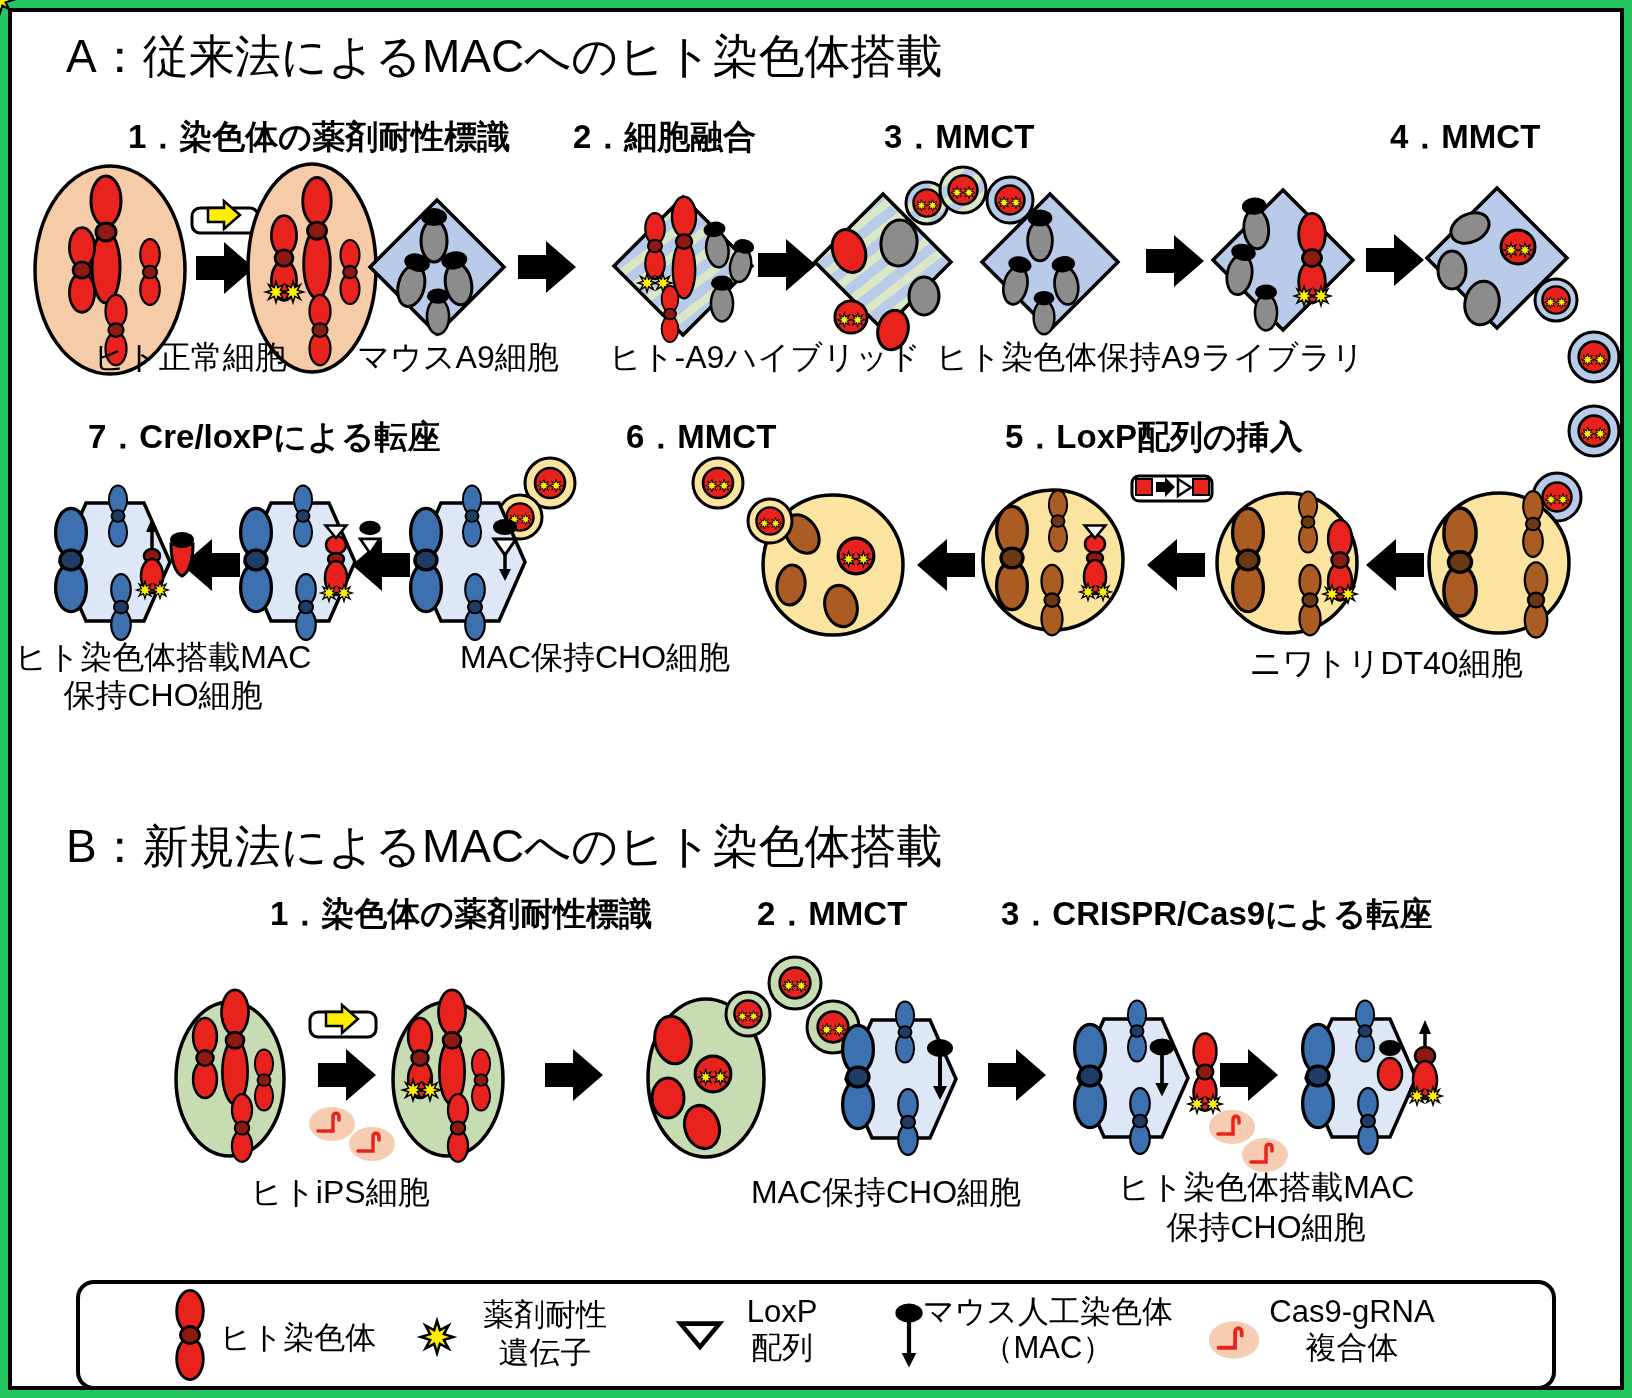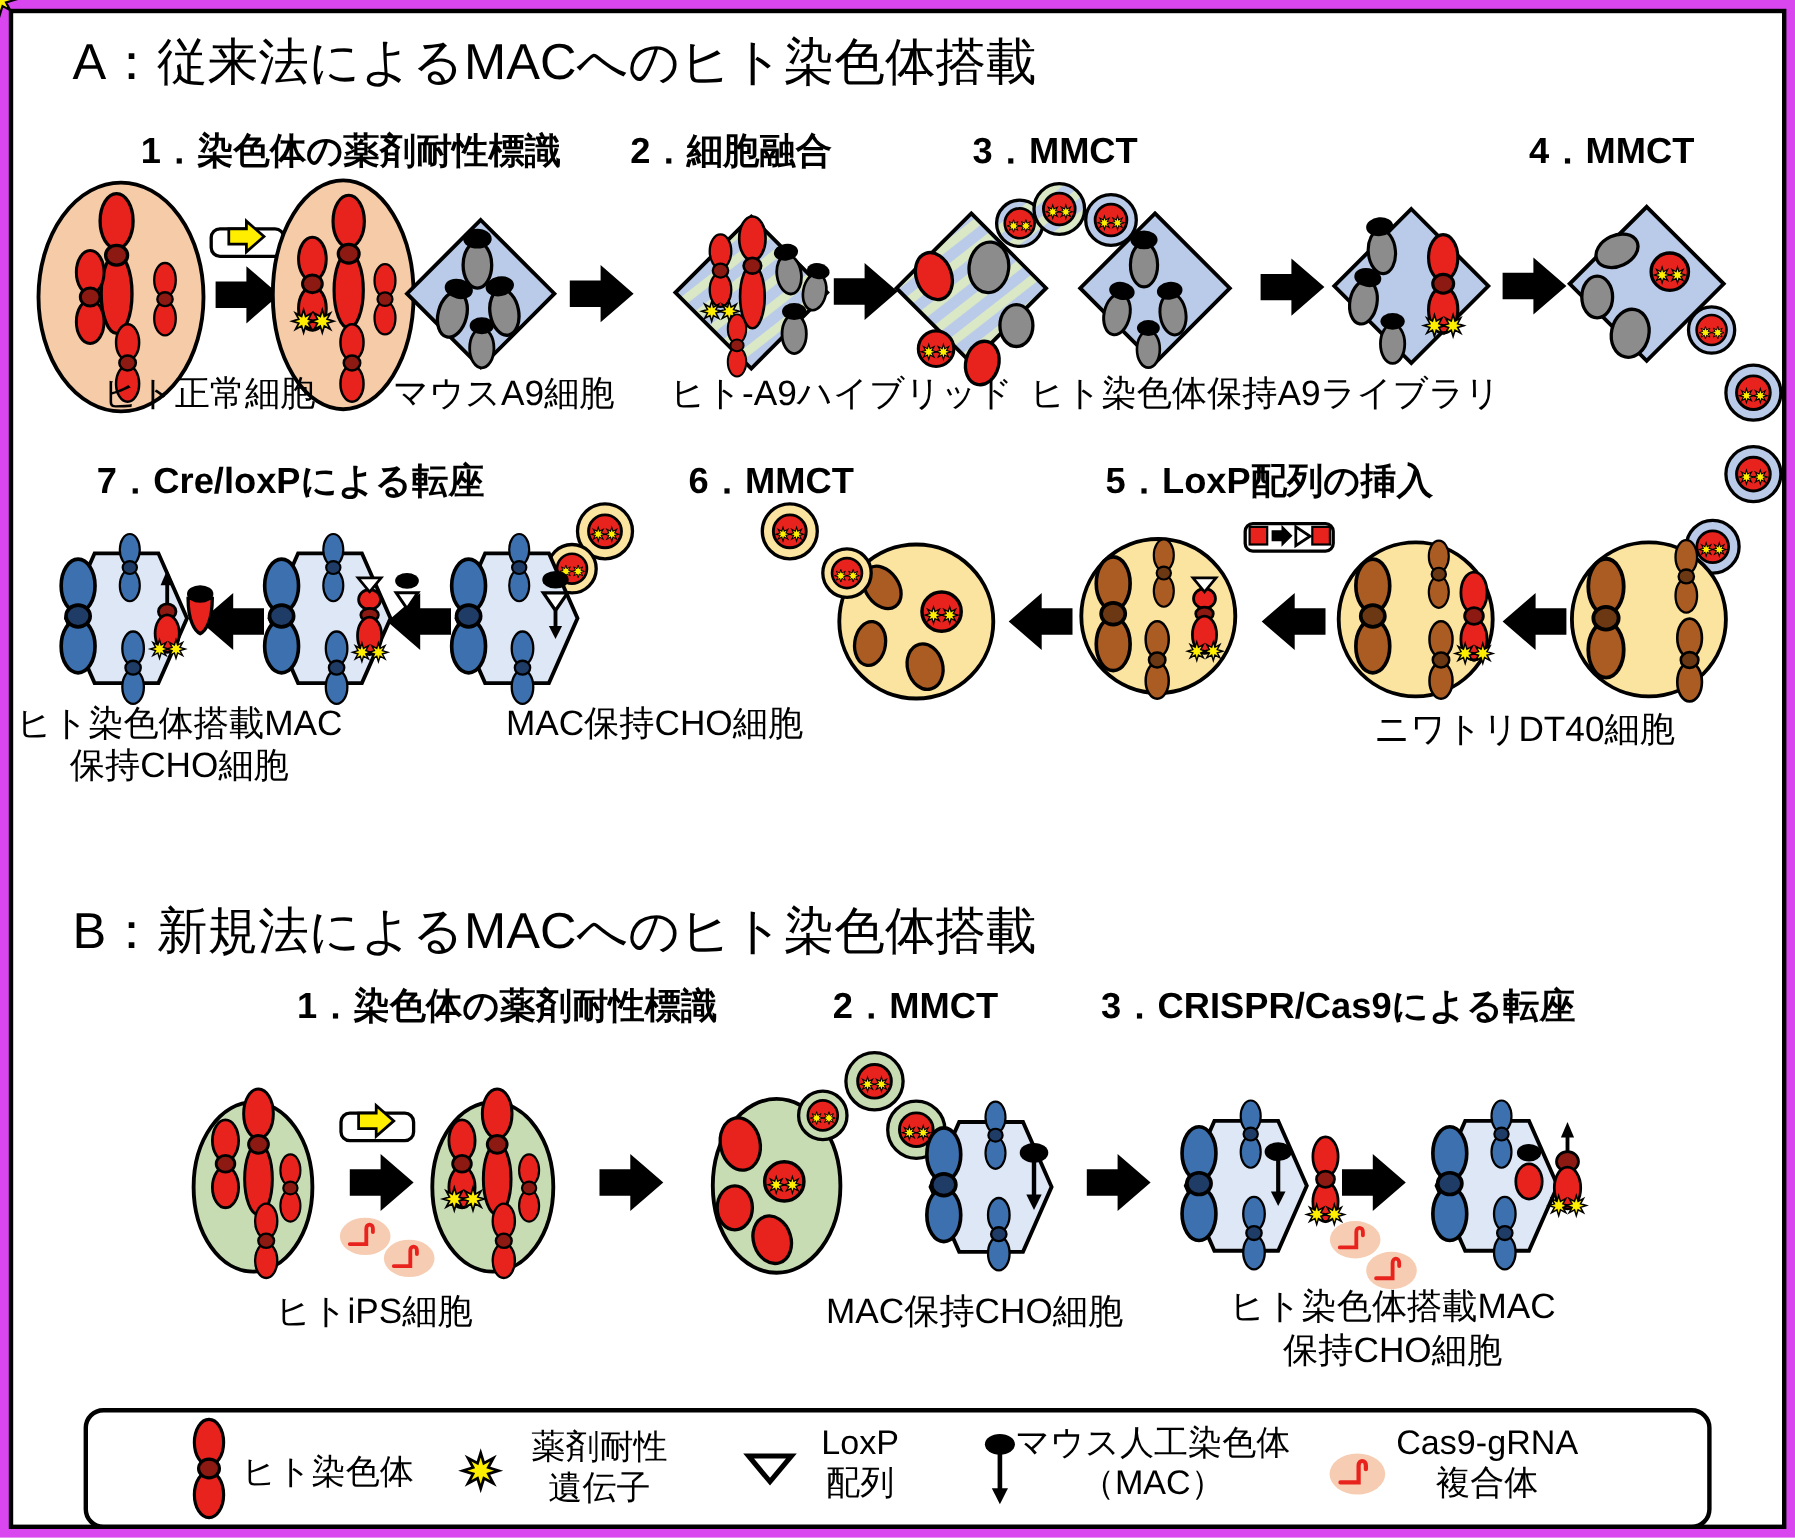--- a/index.html
+++ b/index.html
@@ -1,16 +1,16 @@
 <!DOCTYPE html>
 <html><head>
 <meta charset="utf-8">
 <style>
   html,body { margin:0; padding:0; background:#fff; }
-  .stage { width:1632px; height:1398px; position:relative; background:#d946ef; }
+  .stage { width:1632px; height:1398px; position:relative; background:#22c55e; }
   svg { display:block; }
   text { fill:#000; font-family:"Liberation Sans","DejaVu Sans",sans-serif; }
   .t-title  { font-size:46px; font-weight:500; }
   .t-step   { font-size:33px; font-weight:bold; }
   .t-label  { font-size:32px; }
   .t-legend { font-size:31px; }
   .mid { text-anchor:middle; }
 </style>
 </head>
 <body>

